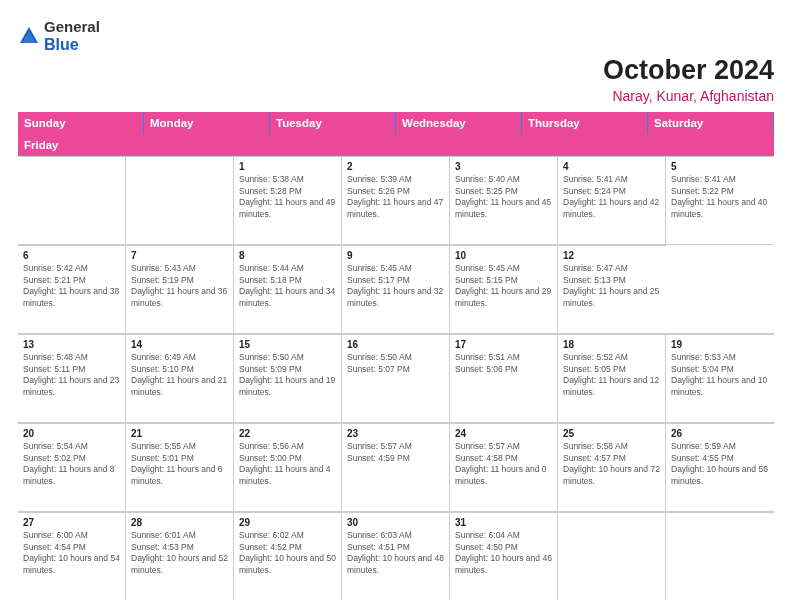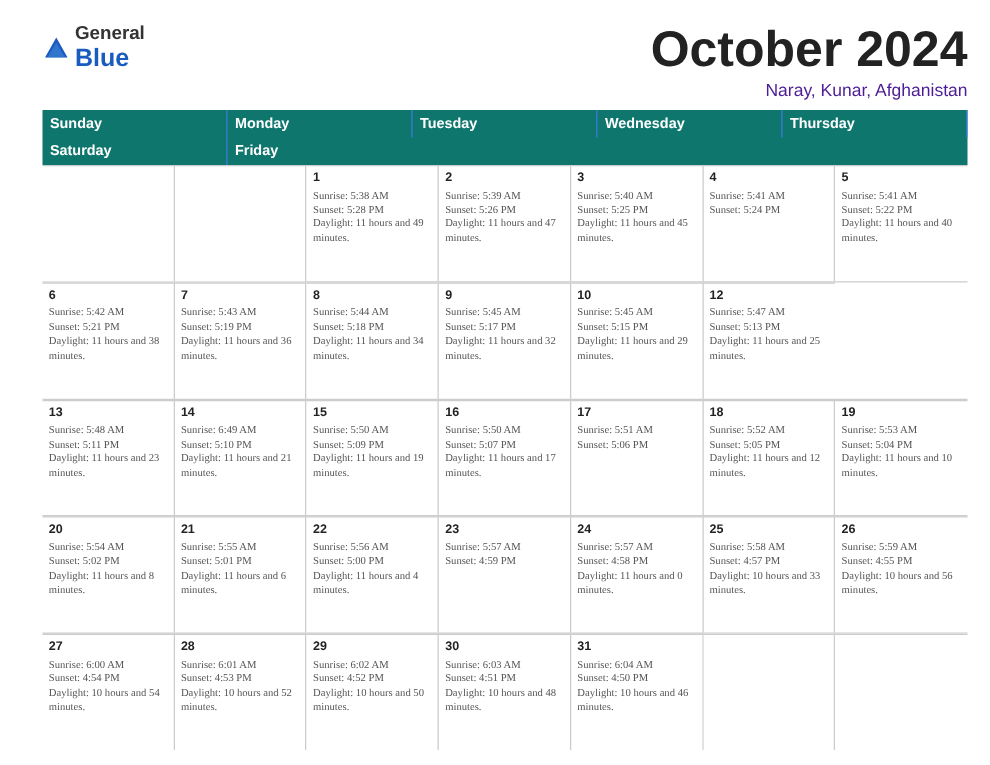--- a/index.html
+++ b/index.html
@@ -6,72 +6,73 @@
     body {
       width: 792px;
       height: 612px;
       font-family: Arial, sans-serif;
       background: #fff;
       overflow: hidden;
     }
     .page {
       width: 792px;
       height: 612px;
-      padding: 18px 18px 12px 34px;
+      padding: 18px 18px 12px 18px;
       display: flex;
       flex-direction: column;
     }
     .header {
       display: flex;
       align-items: flex-start;
       justify-content: space-between;
       margin-bottom: 8px;
     }
     .logo {
       display: flex;
       align-items: center;
       gap: 4px;
     }
     .logo-text-general {
       font-size: 15px;
       font-weight: bold;
       color: #333;
     }
     .logo-text-blue {
-      font-size: 20px;
+      font-size: 16px;
       font-weight: bold;
       color: #1a5bbf;
     }
     .logo-icon {
       width: 22px;
       height: 22px;
     }
     .title-area {
       text-align: right;
     }
     .month-title {
-      font-size: 40px;
+      font-size: 27px;
       font-weight: bold;
       color: #222;
       line-height: 1.1;
+      margin-top: 38px;
     }
     .location {
       font-size: 14px;
-      color: #4c1d95;
+      color: #be185d;
       margin-top: 2px;
     }
     .calendar {
       flex: 1;
       display: flex;
       flex-direction: column;
     }
     .cal-header {
       display: grid;
-      grid-template-columns: repeat(5, 1fr);
-      background: #0f766e;
+      grid-template-columns: repeat(6, 1fr);
+      background: #ec4899;
     }
     .cal-header-cell {
       color: #fff;
       font-size: 11.5px;
       font-weight: bold;
       padding: 5px 6px;
       border-right: 1px solid #3a7de0;
     }
     .cal-header-cell:last-child { border-right: none; }
     .cal-body {
@@ -97,21 +98,21 @@
       min-height: 0;
     }
     .cal-cell:last-child { border-right: none; }
     .cal-cell.empty { background: #fff; }
     .day-num {
       font-size: 10px;
       font-weight: bold;
       color: #222;
       margin-bottom: 1px;
     }
-    .sun-info { color: #555; font-family: Liberation Serif, serif; }
+    .sun-info { color: #555; }
   </style>
 </head>
 <body>
 
 <div class="page">
   <div class="header">
     <div class="logo">
       <svg class="logo-icon" viewBox="0 0 22 22">
         <polygon points="11,2 20,18 2,18" fill="#1a5bbf"></polygon>
         <polygon points="11,6 18,18 4,18" fill="#4a90d9" opacity="0.5"></polygon>
@@ -163,20 +164,21 @@
               <div>Sunrise: 5:40 AM</div>
               <div>Sunset: 5:25 PM</div>
               <div>Daylight: 11 hours and 45 minutes.</div>
             </div>
           </div>
           <div class="cal-cell">
             <div class="day-num">4</div>
             <div class="sun-info">
               <div>Sunrise: 5:41 AM</div>
               <div>Sunset: 5:24 PM</div>
+              <div>Daylight: 11 hours and 42 minutes.</div>
             </div>
           </div>
           <div class="cal-cell">
             <div class="day-num">5</div>
             <div class="sun-info">
               <div>Sunrise: 5:41 AM</div>
               <div>Sunset: 5:22 PM</div>
               <div>Daylight: 11 hours and 40 minutes.</div>
             </div>
           </div>
@@ -254,21 +256,20 @@
               <div>Sunrise: 5:50 AM</div>
               <div>Sunset: 5:09 PM</div>
               <div>Daylight: 11 hours and 19 minutes.</div>
             </div>
           </div>
           <div class="cal-cell">
             <div class="day-num">16</div>
             <div class="sun-info">
               <div>Sunrise: 5:50 AM</div>
               <div>Sunset: 5:07 PM</div>
-              <div>Daylight: 11 hours and 17 minutes.</div>
             </div>
           </div>
           <div class="cal-cell">
             <div class="day-num">17</div>
             <div class="sun-info">
               <div>Sunrise: 5:51 AM</div>
               <div>Sunset: 5:06 PM</div>
             </div>
           </div>
           <div class="cal-cell">
@@ -326,21 +327,21 @@
               <div>Sunrise: 5:57 AM</div>
               <div>Sunset: 4:58 PM</div>
               <div>Daylight: 11 hours and 0 minutes.</div>
             </div>
           </div>
           <div class="cal-cell">
             <div class="day-num">25</div>
             <div class="sun-info">
               <div>Sunrise: 5:58 AM</div>
               <div>Sunset: 4:57 PM</div>
-              <div>Daylight: 10 hours and 33 minutes.</div>
+              <div>Daylight: 10 hours and 72 minutes.</div>
             </div>
           </div>
           <div class="cal-cell">
             <div class="day-num">26</div>
             <div class="sun-info">
               <div>Sunrise: 5:59 AM</div>
               <div>Sunset: 4:55 PM</div>
               <div>Daylight: 10 hours and 56 minutes.</div>
             </div>
           </div>

